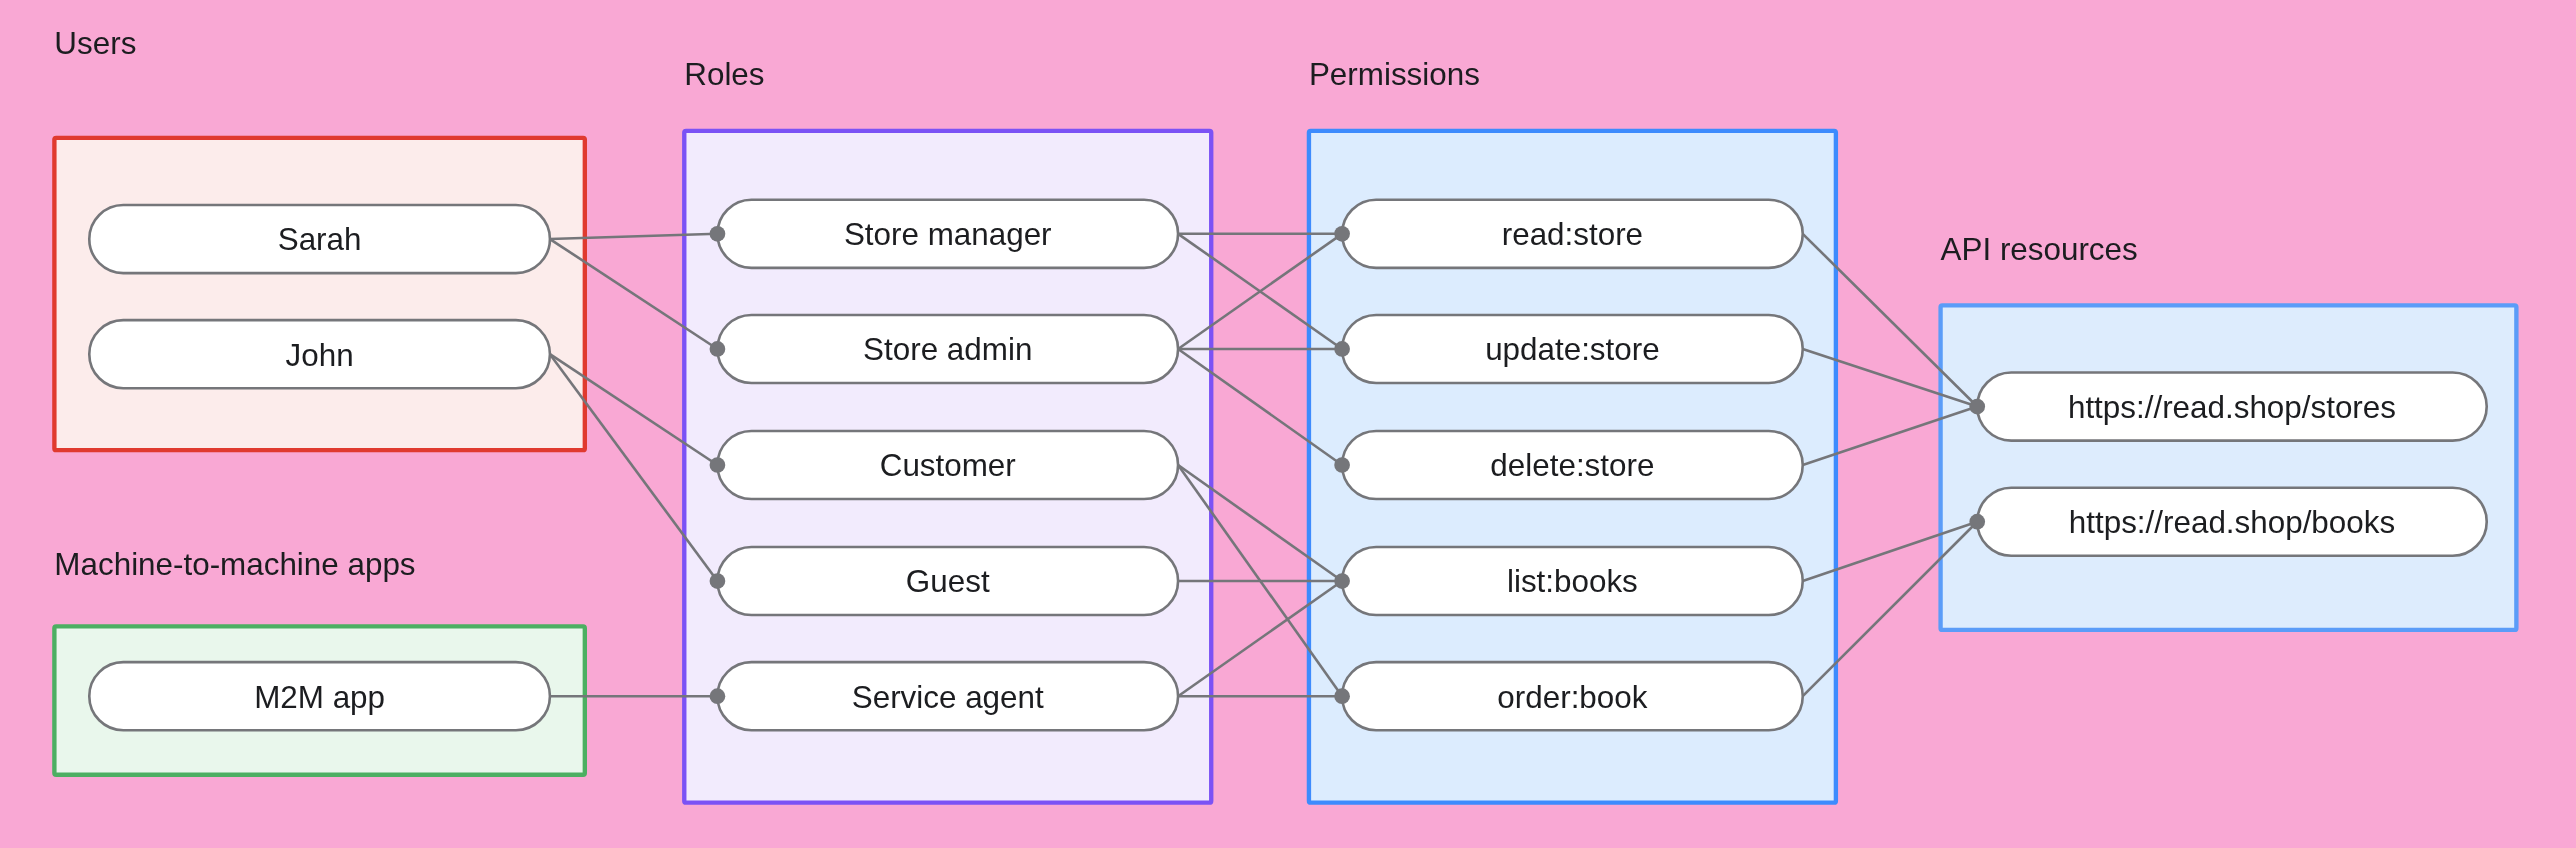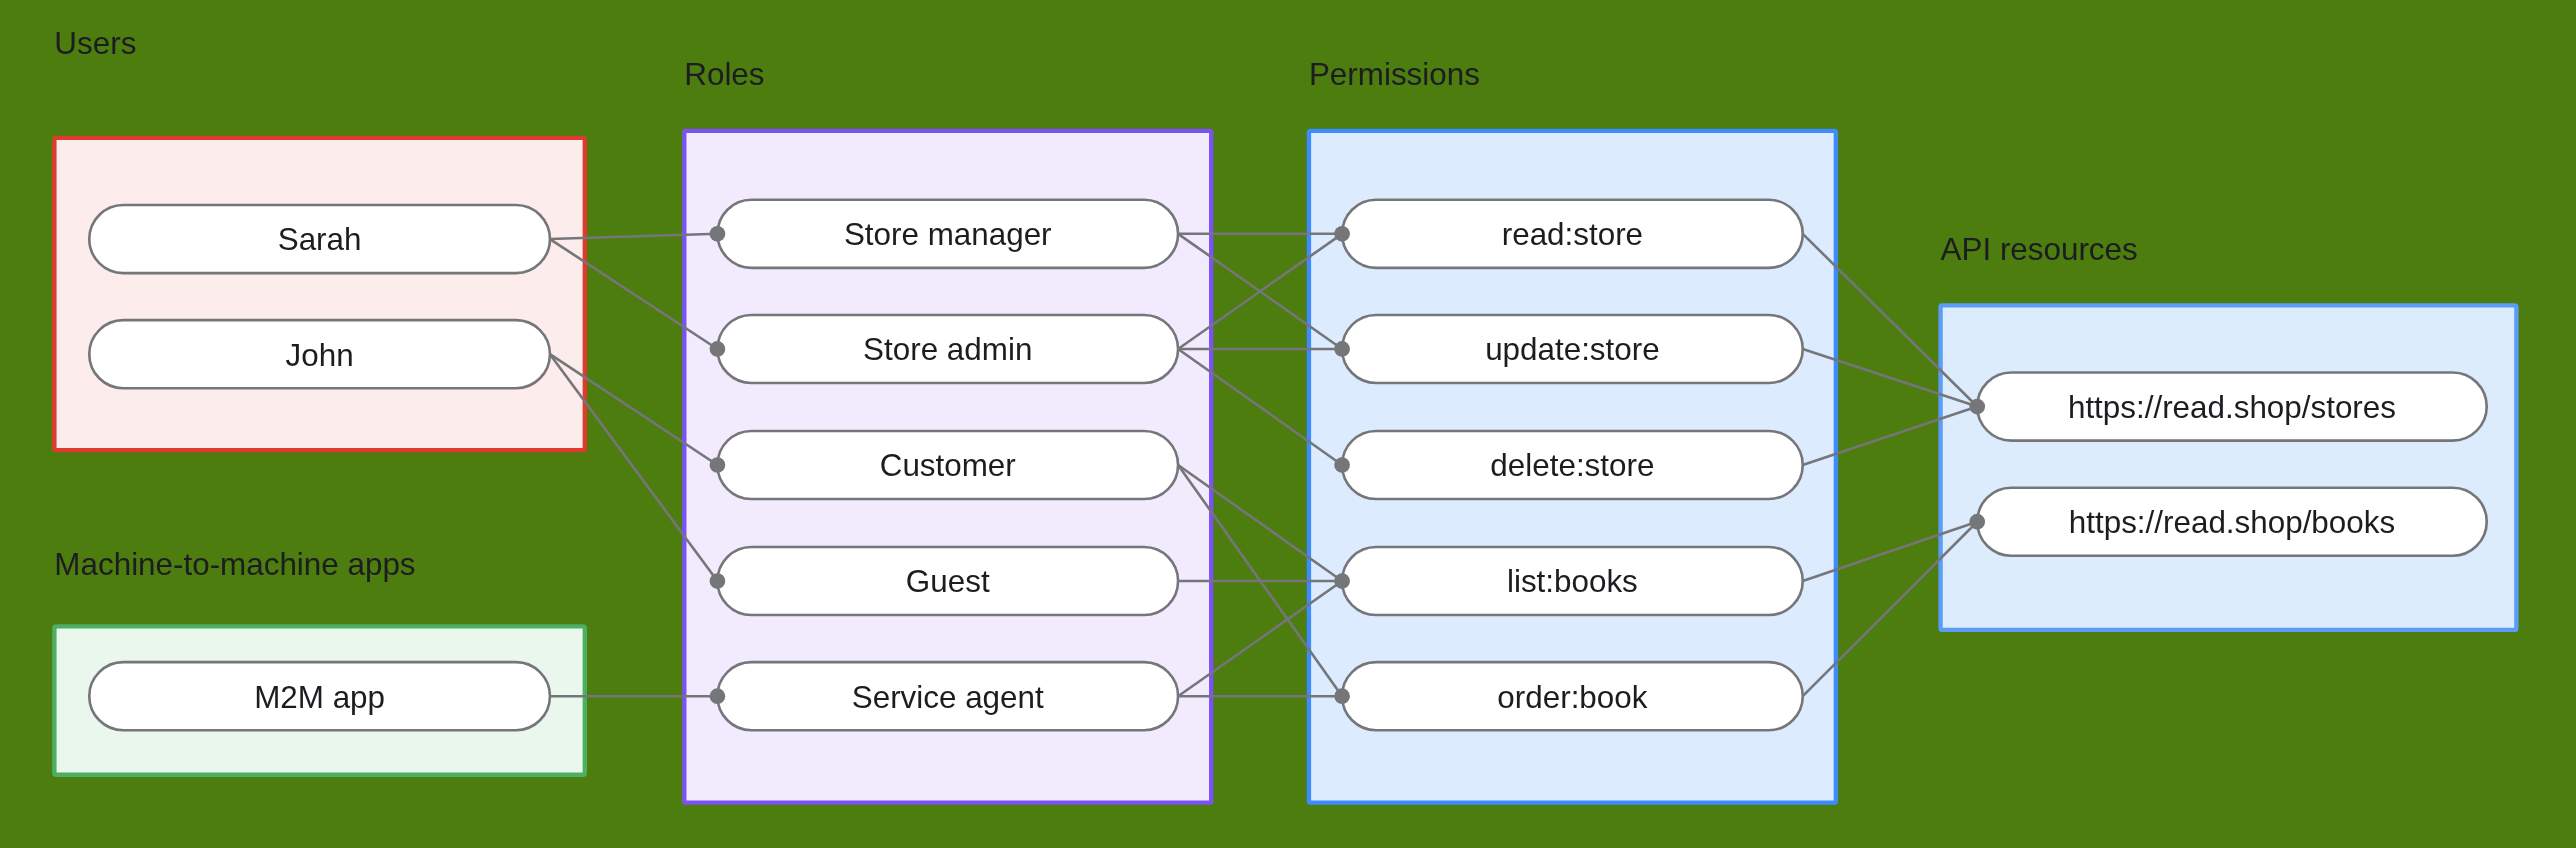--- a/index.html
+++ b/index.html
@@ -54,21 +54,21 @@
   .edge-dot {
     fill: #75767a;
   }
   .grp-box {
     stroke-width: 5;
   }
 </style>
 </head>
 <body style="background: rgb(246, 248, 247);">
 
-<div id="stage" style="background: #4d7c0f; text-align: center;">
+<div id="stage" style="background: #f9a8d4; text-align: center;">
   <svg class="diagram" viewBox="0 0 2952 972" xmlns="http://www.w3.org/2000/svg">
     <g id="group-boxes">
         <rect x="62" y="158" width="608" height="358" fill="#fceceb" stroke="#e03a2f" stroke-width="5" rx="2" ry="2" class="grp-box"></rect>
         <rect x="62" y="718" width="608" height="170" fill="#e9f7ec" stroke="#4caf62" stroke-width="5" rx="2" ry="2" class="grp-box"></rect>
         <rect x="784" y="150" width="604" height="770" fill="#f2ebfd" stroke="#7b52f5" stroke-width="5" rx="2" ry="2" class="grp-box"></rect>
         <rect x="1500" y="150" width="604" height="770" fill="#dcecfe" stroke="#3d8bfd" stroke-width="5" rx="2" ry="2" class="grp-box"></rect>
         <rect x="2224" y="350" width="660" height="372" fill="#ddecfd" stroke="#5b9cf8" stroke-width="5" rx="2" ry="2" class="grp-box"></rect>
       </g>
     <g id="group-labels">
         <text x="62" y="52" class="grp-label">Users</text>

